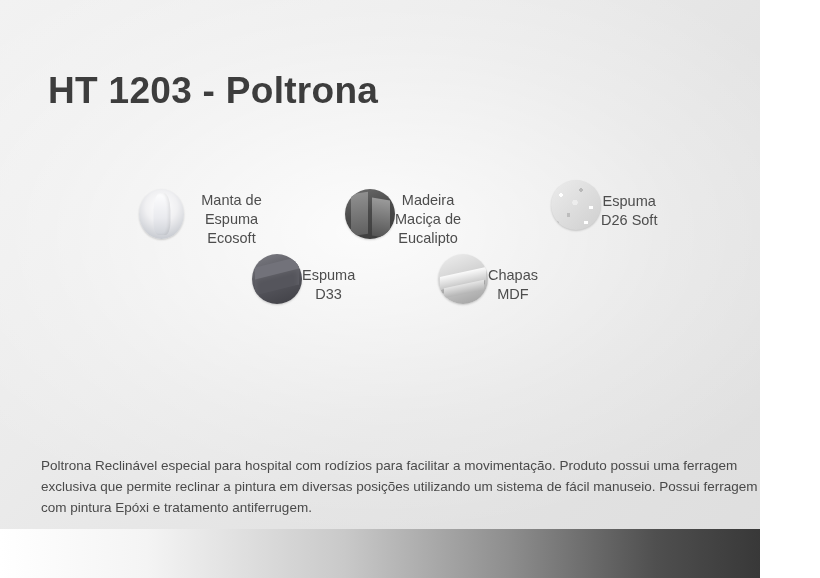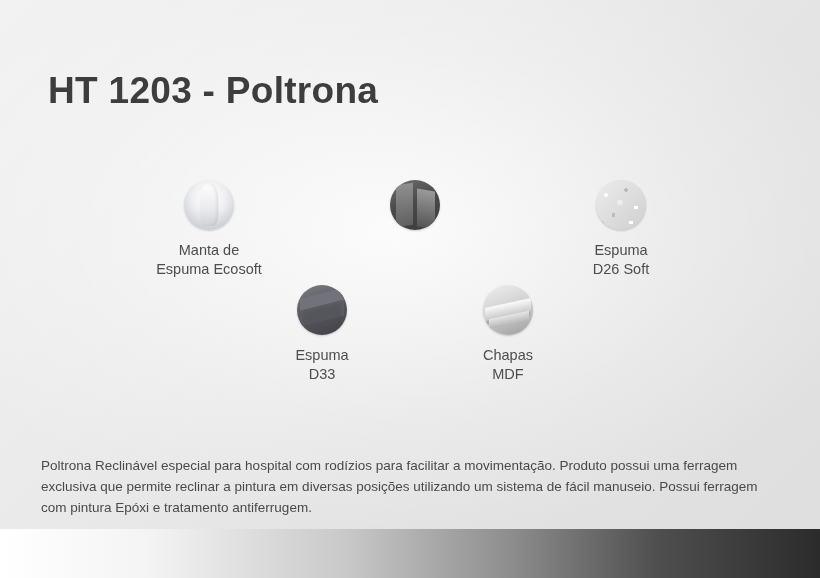--- a/index.html
+++ b/index.html
@@ -8,21 +8,21 @@
   }
   body {
     width: 820px;
     height: 578px;
     font-family: "Liberation Sans", sans-serif;
     background: #ffffff;
     overflow: hidden;
   }
   .page {
     position: relative;
-    width: 820px;
+    width: 760px;
     height: 578px;
     background: linear-gradient(135deg, #f2f2f2 0%, #ebebeb 35%, #e4e4e4 60%, #dedede 100%);
     box-sizing: border-box;
     overflow: hidden;
   }
   .page::before {
     content: "";
     position: absolute;
     left: 0; top: 0; right: 0; bottom: 0;
     background:
@@ -59,21 +59,21 @@
     padding-left: 10px;
   }
   .mat-row.row2 {
     gap: 46px;
     margin-top: 6px;
     padding-left: 10px;
   }
   .mat-item {
     width: 140px;
     display: flex;
-    flex-direction: column;
+    flex-direction: row;
     align-items: center;
   }
   .mat-circle {
     width: 50px;
     height: 50px;
     border-radius: 50%;
     overflow: hidden;
     position: relative;
     box-shadow: 0 1px 2px rgba(0,0,0,0.18);
   }
@@ -224,20 +224,23 @@
   <div class="materials">
 
     <div class="mat-row row1">
       <div class="mat-item">
         <div class="mat-circle sw-ecosoft"></div>
         <div class="mat-label">Manta de
 Espuma Ecosoft</div>
       </div>
       <div class="mat-item">
         <div class="mat-circle sw-madeira"></div>
+        <div class="mat-label">Madeira
+Maciça de
+Eucalipto</div>
       </div>
       <div class="mat-item">
         <div class="mat-circle sw-d26"></div>
         <div class="mat-label">Espuma
 D26 Soft</div>
       </div>
     </div>
 
     <div class="mat-row row2">
       <div class="mat-item">

